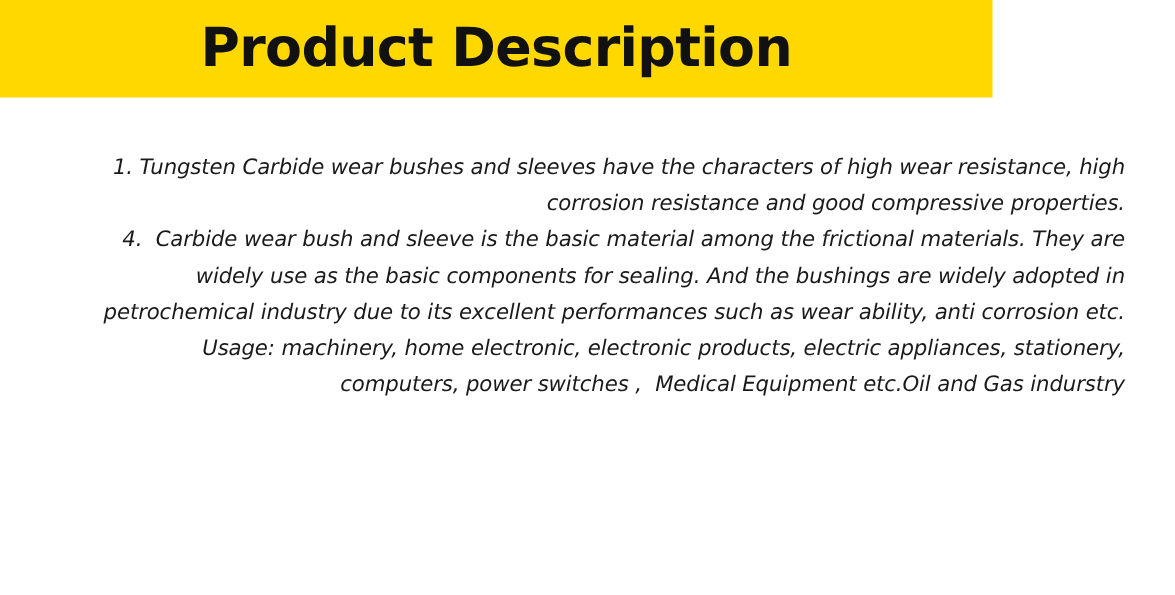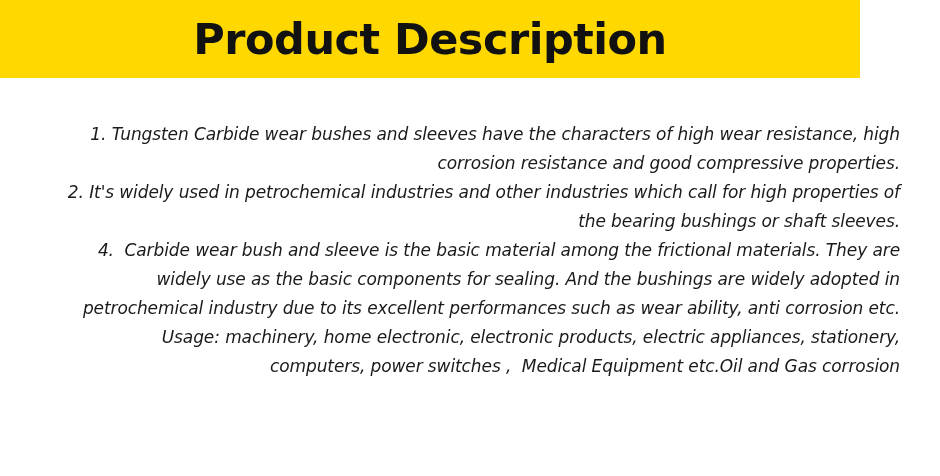--- a/index.html
+++ b/index.html
@@ -13,21 +13,21 @@
     font-family: "Liberation Sans", sans-serif;
     overflow: hidden;
   }
   .page {
     position: relative;
     width: 940px;
     height: 476px;
     background: #ffffff;
   }
   .banner {
-    width: 860px;
+    width: 794px;
     height: 78px;
     background: #ffd800;
     display: flex;
     align-items: center;
     justify-content: center;
     box-sizing: border-box;
   }
   .banner-title {
     font-family: "DejaVu Sans", sans-serif;
     font-size: 43px;
@@ -67,20 +67,19 @@
 
 <div class="page">
 
   <div class="banner">
     <h1 class="banner-title">Product Description</h1>
   </div>
 
   <div class="body-area">
     <div class="desc-list">
       <p class="desc-line">1. Tungsten Carbide wear bushes and sleeves have the characters of high wear resistance, high corrosion resistance and good compressive properties.</p>
-      <p class="desc-line">2. It's widely used in petrochemical industries and other industries which call for high properties of the bearing bushings or shaft sleeves.</p>
       <p class="desc-line">4.  Carbide wear bush and sleeve is the basic material among the frictional materials. They are widely use as the basic components for sealing. And the bushings are widely adopted in petrochemical industry due to its excellent performances such as wear ability, anti corrosion etc.</p>
       <p class="desc-line">Usage: machinery, home electronic, electronic products, electric appliances, stationery,</p>
-      <p class="desc-line">computers, power switches ,  Medical Equipment etc.Oil and Gas corrosion</p>
+      <p class="desc-line">computers, power switches ,  Medical Equipment etc.Oil and Gas indurstry</p>
     </div>
   </div>
 
 </div>
 
 </body></html>

